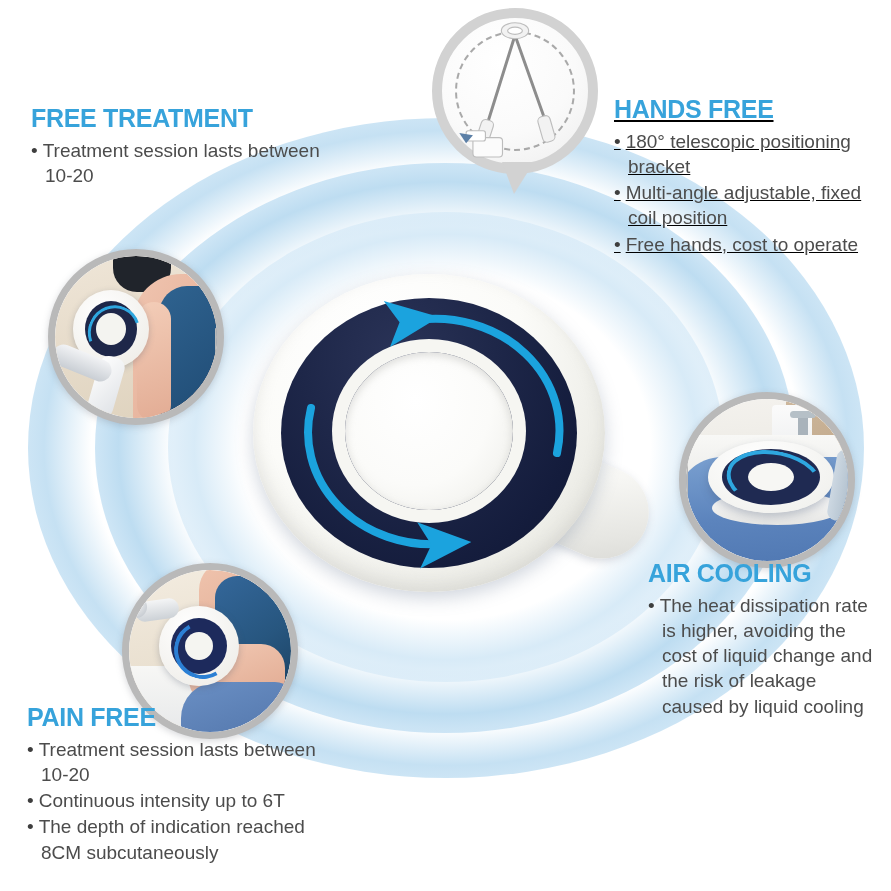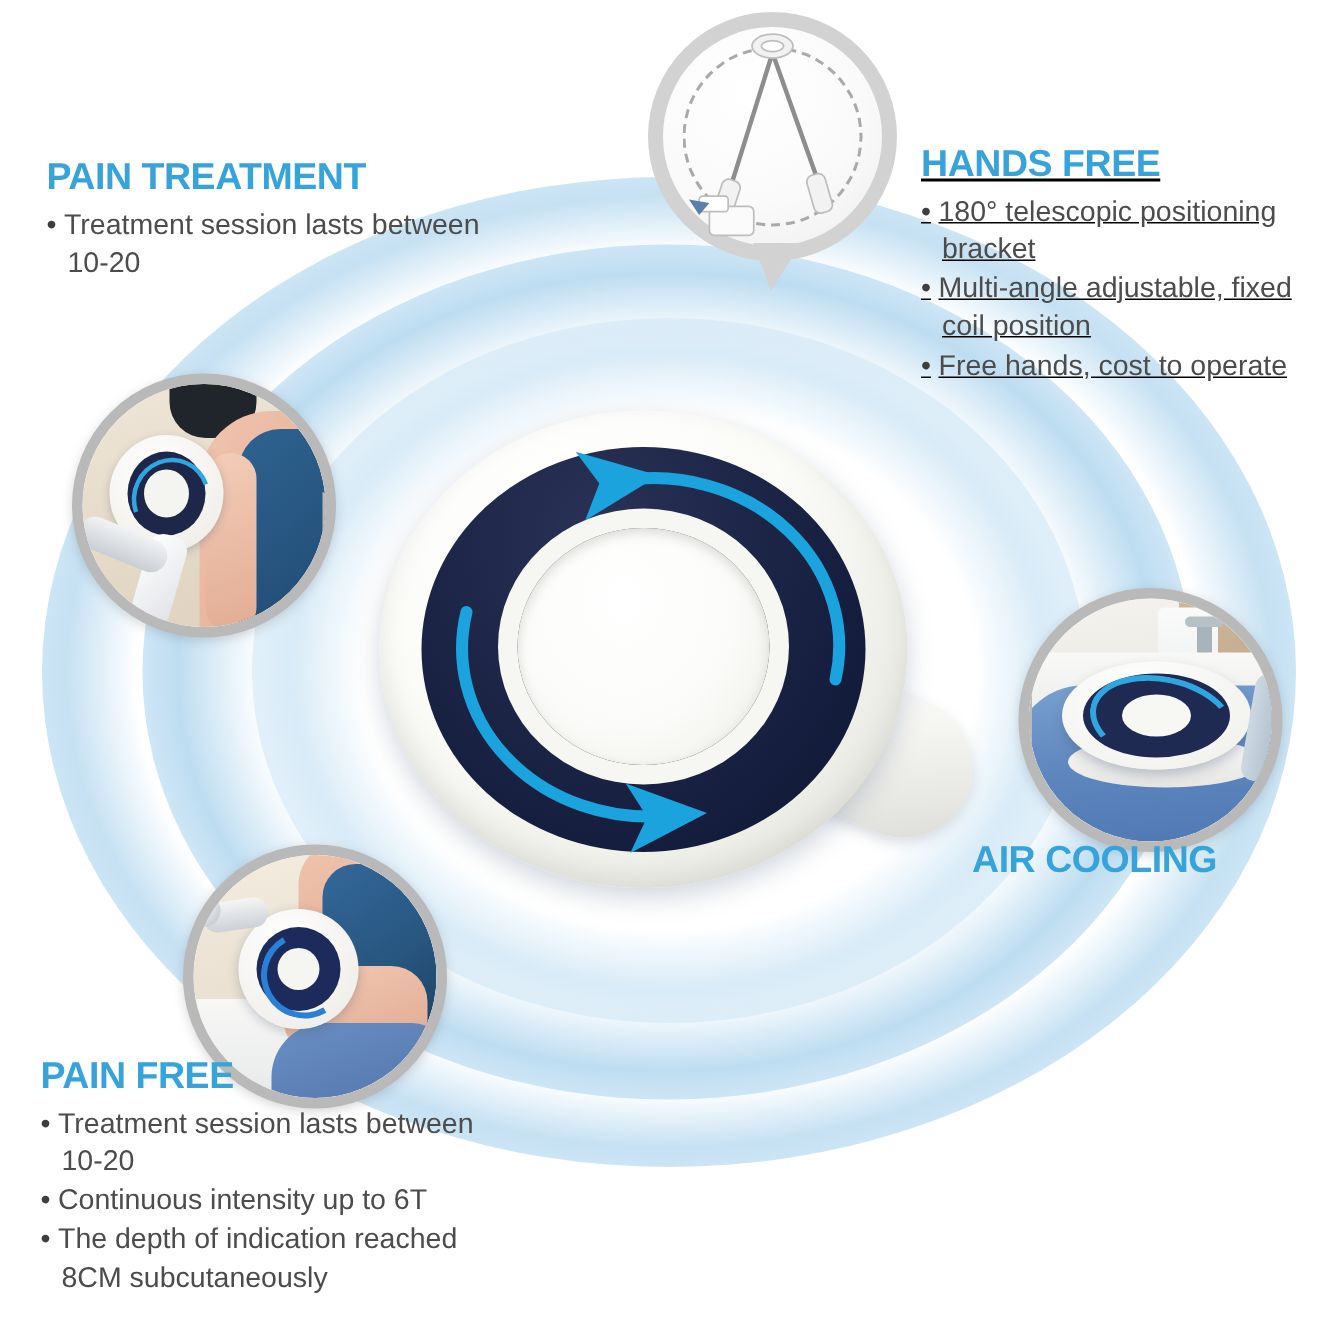--- a/index.html
+++ b/index.html
@@ -297,38 +297,39 @@
       <div style="position:absolute;left:22px;top:42px;width:126px;height:72px;border-radius:50%;background:radial-gradient(ellipse at 40% 28%,#ffffff,#eeeeea);box-shadow:0 4px 8px rgba(70,85,115,.3);"></div>
       <div style="position:absolute;left:36px;top:50px;width:98px;height:56px;border-radius:50%;background:#1f2a52;"></div>
       <div style="position:absolute;left:62px;top:64px;width:46px;height:28px;border-radius:50%;background:#f7f7f4;"></div>
       <div style="position:absolute;left:40px;top:52px;width:90px;height:52px;border-radius:50%;border:4px solid #2ea7e0;border-right-color:transparent;border-bottom-color:transparent;transform:rotate(12deg);"></div>
       <div style="position:absolute;left:146px;top:50px;width:18px;height:72px;background:linear-gradient(90deg,#cdd8e2,#b3c2cf);border-radius:9px;transform:rotate(10deg);"></div>
     </div>
     <div class="bubble-tail" style="left:-36px; top:60px; border-width:16px 38px 22px 0; border-color:transparent #b9b9b9 transparent transparent;"></div>
   </div>
 
   <div class="block" style="left:31px; top:105px; width:290px;">
-    <h2 class="heading">PAIN TREATMENT</h2>
+    <h2 class="heading">FREE TREATMENT</h2>
     <ul class="bullets">
       <li>Treatment session lasts between 10-20</li>
     </ul>
   </div>
 
   <div class="block" style="left:614px; top:96px; width:272px;text-decoration:underline;">
     <h2 class="heading">HANDS FREE</h2>
     <ul class="bullets">
       <li>180° telescopic positioning bracket</li>
       <li>Multi-angle adjustable, fixed coil position</li>
       <li>Free hands, cost to operate</li>
     </ul>
   </div>
 
   <div class="block" style="left:648px; top:560px; width:228px;">
     <h2 class="heading">AIR COOLING</h2>
     <ul class="bullets">
+      <li>The heat dissipation rate is higher, avoiding the cost of liquid change and the risk of leakage caused by liquid cooling</li>
     </ul>
   </div>
 
   <div class="block" style="left:27px; top:704px; width:300px;">
     <h2 class="heading">PAIN FREE</h2>
     <ul class="bullets">
       <li>Treatment session lasts between 10-20</li>
       <li>Continuous intensity up to 6T</li>
       <li>The depth of indication reached 8CM subcutaneously</li>
     </ul>

